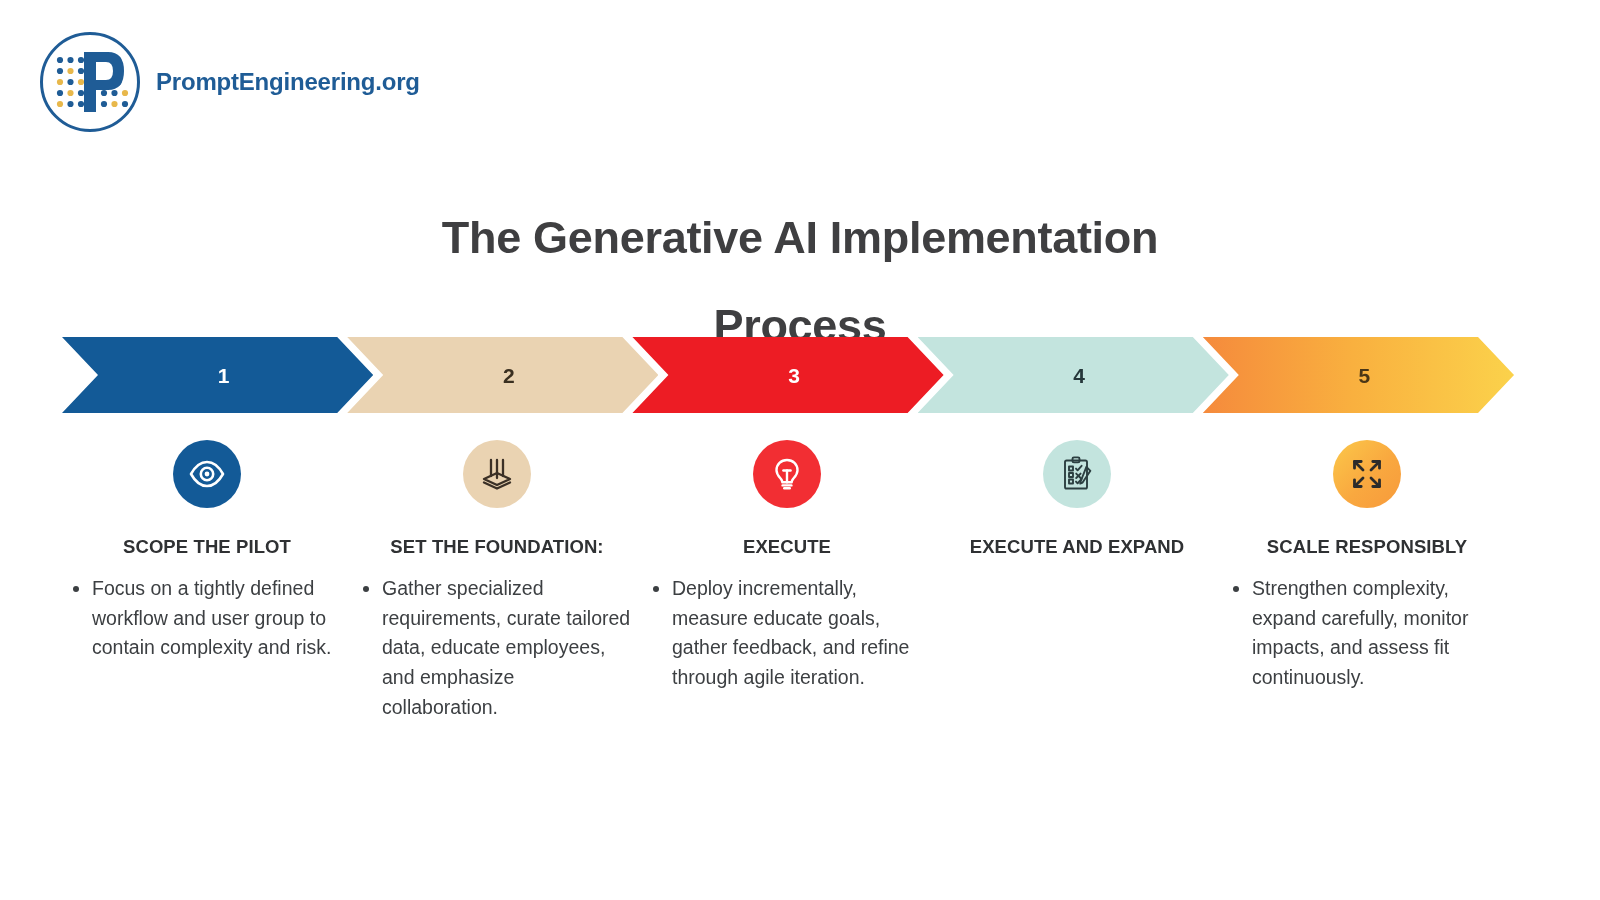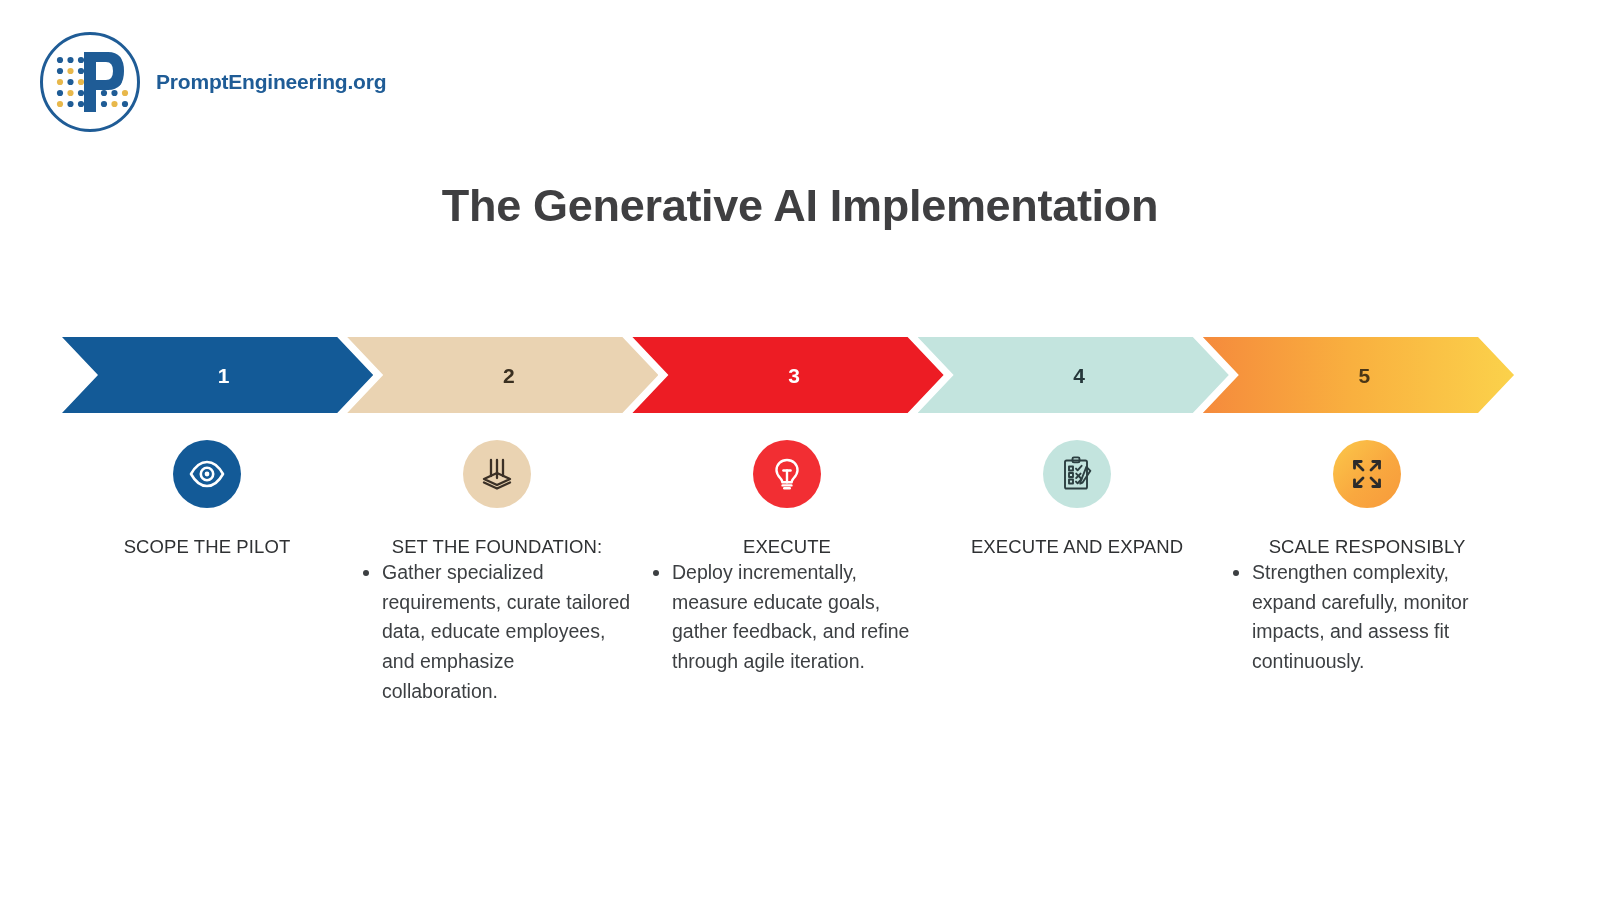--- a/index.html
+++ b/index.html
@@ -23,41 +23,41 @@
     display: flex;
     align-items: center;
     gap: 14px;
   }
   .brand-mark {
     width: 104px;
     height: 104px;
     flex: 0 0 104px;
   }
   .brand-name {
-    font-size: 21px;
+    font-size: 24px;
     font-weight: bold;
     color: #1F5C96;
     letter-spacing: -0.2px;
     white-space: nowrap;
   }
 
   
   .title {
     position: absolute;
     left: 0;
     top: 178px;
     width: 1600px;
     text-align: center;
     font-size: 45px;
     font-weight: bold;
     line-height: 1.25;
     color: #3f3f41;
     letter-spacing: -0.3px;
   }
-  .title span { display: block; }
+  .title span { display: block; margin-top: 32px; }
 
   
   .chevron-band {
     position: absolute;
     left: 62px;
     top: 337px;
     width: 1452px;
     height: 76px;
     display: flex;
   }
@@ -111,25 +111,26 @@
     height: 68px;
     border-radius: 50%;
     display: flex;
     align-items: center;
     justify-content: center;
     margin-bottom: 28px;
   }
   .icon-circle svg { display: block; }
   .c-head {
     font-size: 18.5px;
-    font-weight: normal;
+    font-weight: bold;
     color: #2f3133;
     text-align: left;
     line-height: 1.2;
     letter-spacing: 0.1px;
+    margin-bottom: 16px;
     white-space: nowrap;
   }
   .c-list {
     margin: 0;
     padding: 0 0 0 22px;
     align-self: stretch;
   }
   .c-list li {
     font-size: 19.5px;
     line-height: 1.52;
@@ -177,20 +178,21 @@
       </g>
       <path d="M46 22 L46 82 L58 82 L58 60 L70 60 Q86 60 86 41 Q86 22 70 22 Z M58 32 L68 32 Q75 32 75 41 Q75 50 68 50 L58 50 Z" fill="#1F5C96"></path>
       <circle cx="79" cy="52" r="4.4" fill="#1F5C96"></circle>
     </svg>
   </span>
   <span class="brand-name">PromptEngineering.org</span>
 </div>
 
 <div class="title">
   <span>The Generative AI Implementation</span>
+  <span>Process</span>
 </div>
 
 <div class="chevron-band">
   <div class="chevron chev-1">
     <span class="chevron-num">1</span>
   </div>
   <div class="chevron chev-2">
     <span class="chevron-num">2</span>
   </div>
   <div class="chevron chev-3">
@@ -208,20 +210,23 @@
 
   <div class="col">
     <div class="icon-circle cir-1">
       <svg width="38" height="38" viewBox="0 0 38 38" aria-hidden="true">
         <path d="M3 19 C8 10 13.5 7 19 7 C24.5 7 30 10 35 19 C30 28 24.5 31 19 31 C13.5 31 8 28 3 19 Z" fill="none" stroke="#ffffff" stroke-width="2.6" stroke-linejoin="round"></path>
         <circle cx="19" cy="19" r="6.2" fill="none" stroke="#ffffff" stroke-width="2.6"></circle>
         <circle cx="19" cy="19" r="2.4" fill="#ffffff"></circle>
       </svg>
     </div>
     <div class="c-head">SCOPE THE PILOT</div>
+    <ul class="c-list">
+      <li>Focus on a tightly defined workflow and user group to contain complexity and risk.</li>
+    </ul>
   </div>
 
   <div class="col">
     <div class="icon-circle cir-2">
       <svg width="40" height="40" viewBox="0 0 40 40" aria-hidden="true">
         <g fill="none" stroke="#3b3026" stroke-width="2.3" stroke-linejoin="round" stroke-linecap="round">
           <path d="M14 6 L14 22"></path>
             <path d="M20 6 L20 24"></path>
             <path d="M26 6 L26 22"></path>
           <path d="M20 19 L33 25 L20 31 L7 25 Z"></path>

